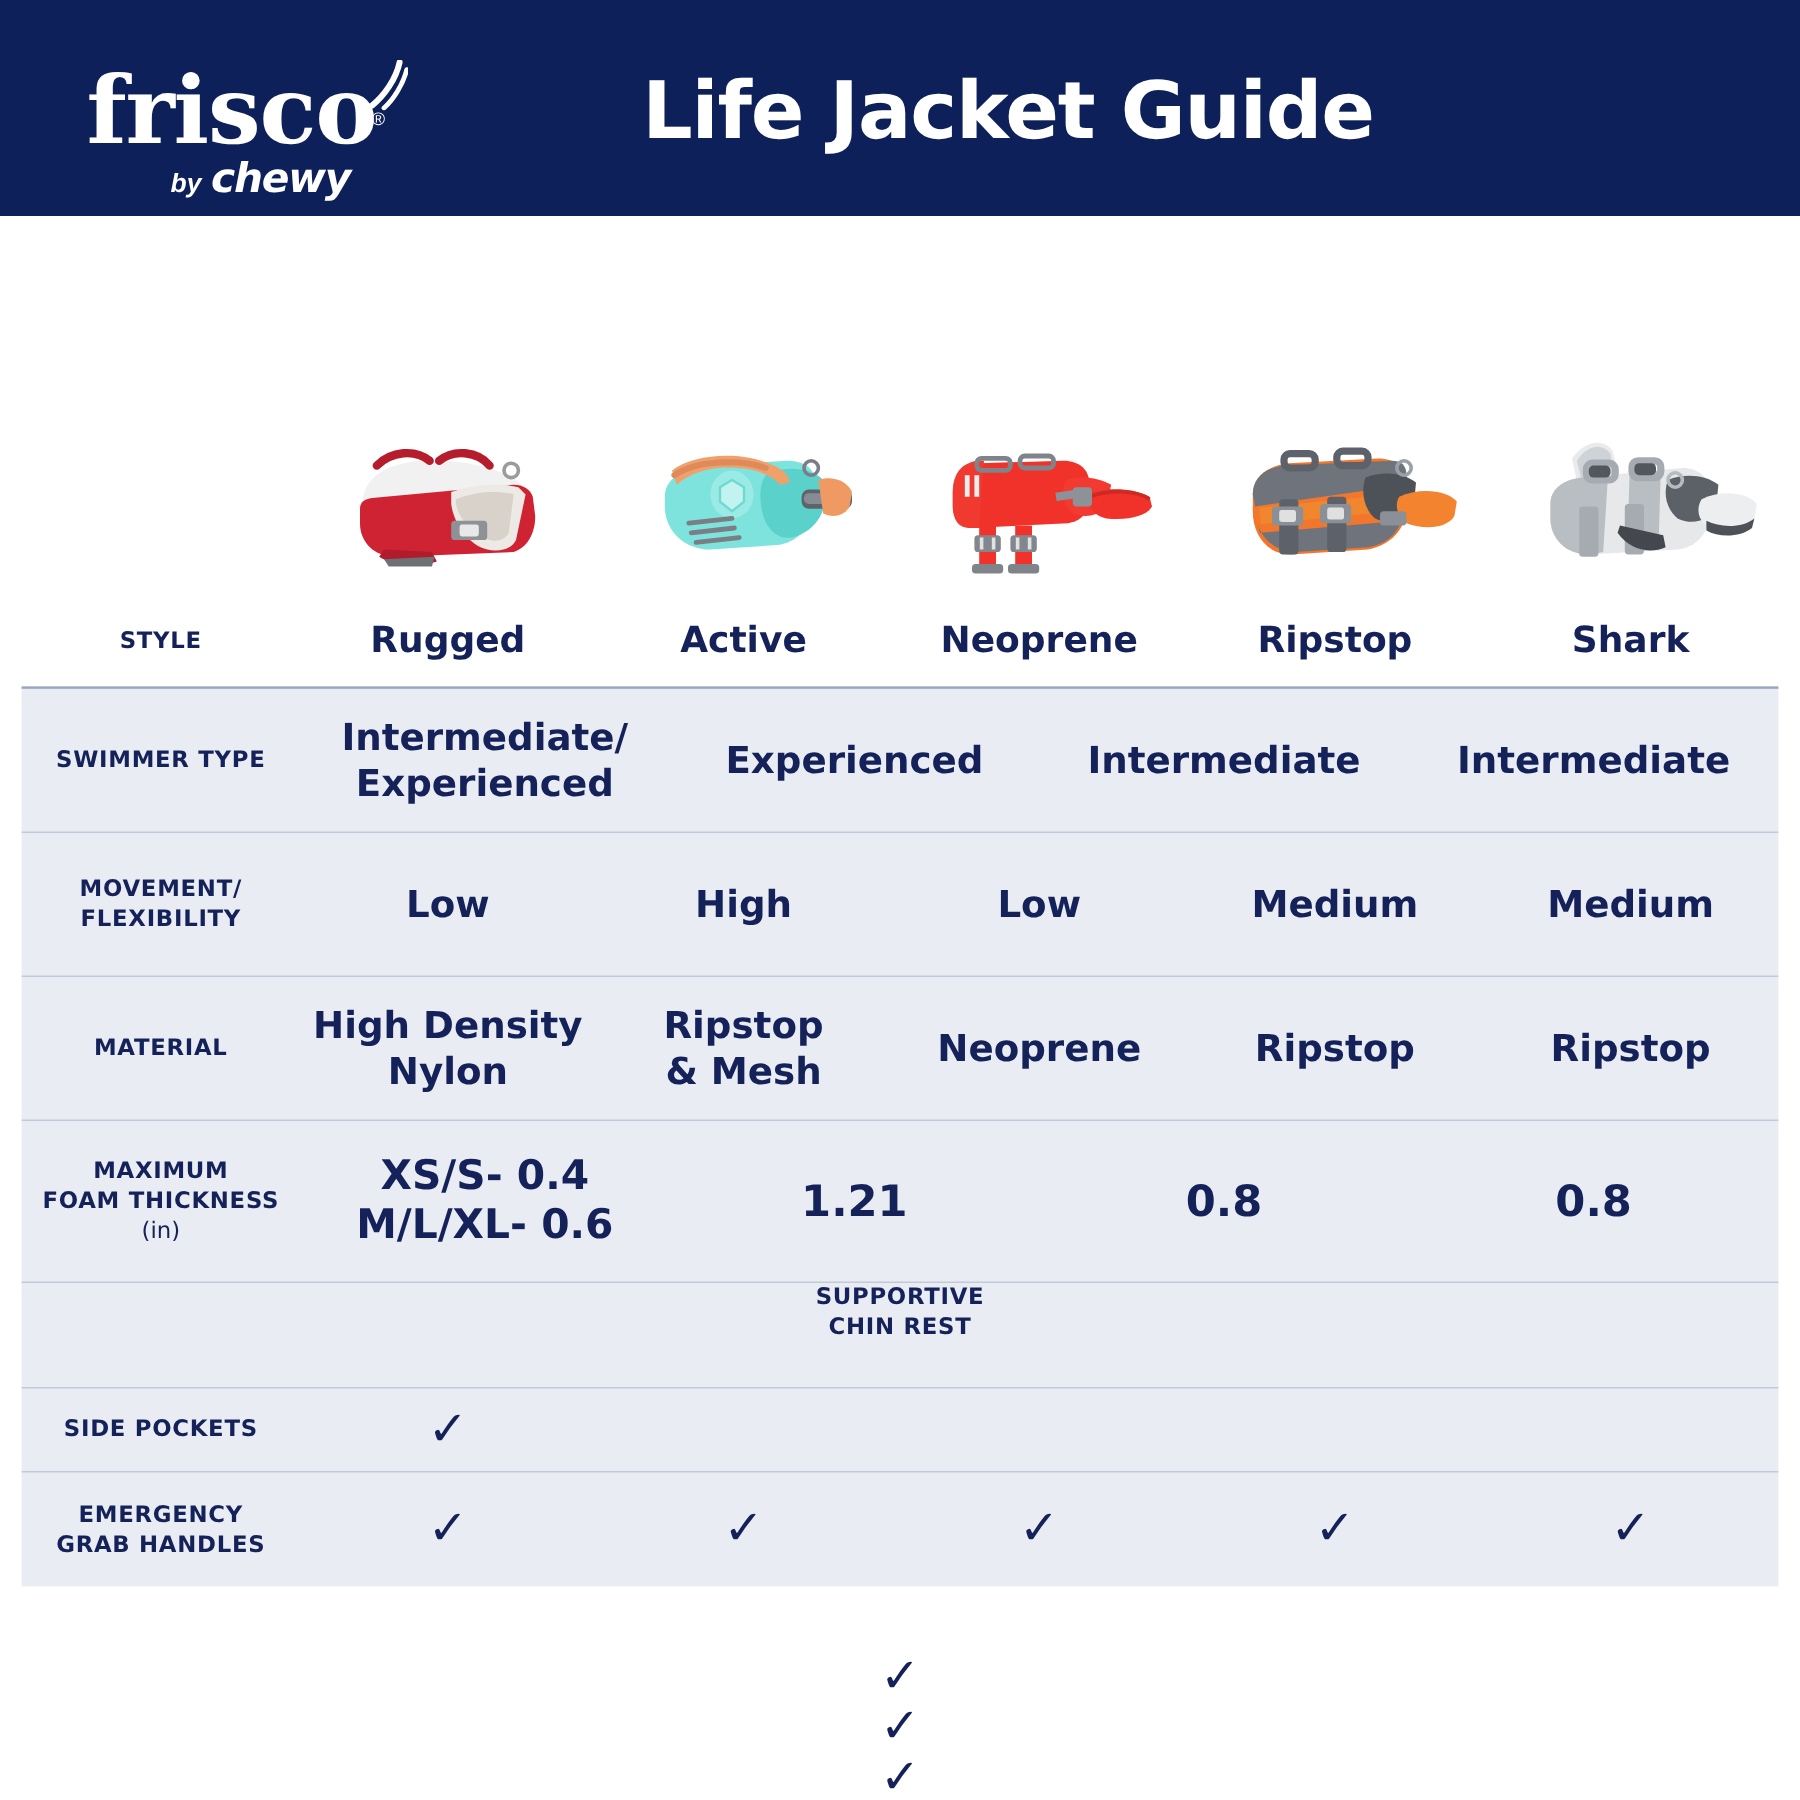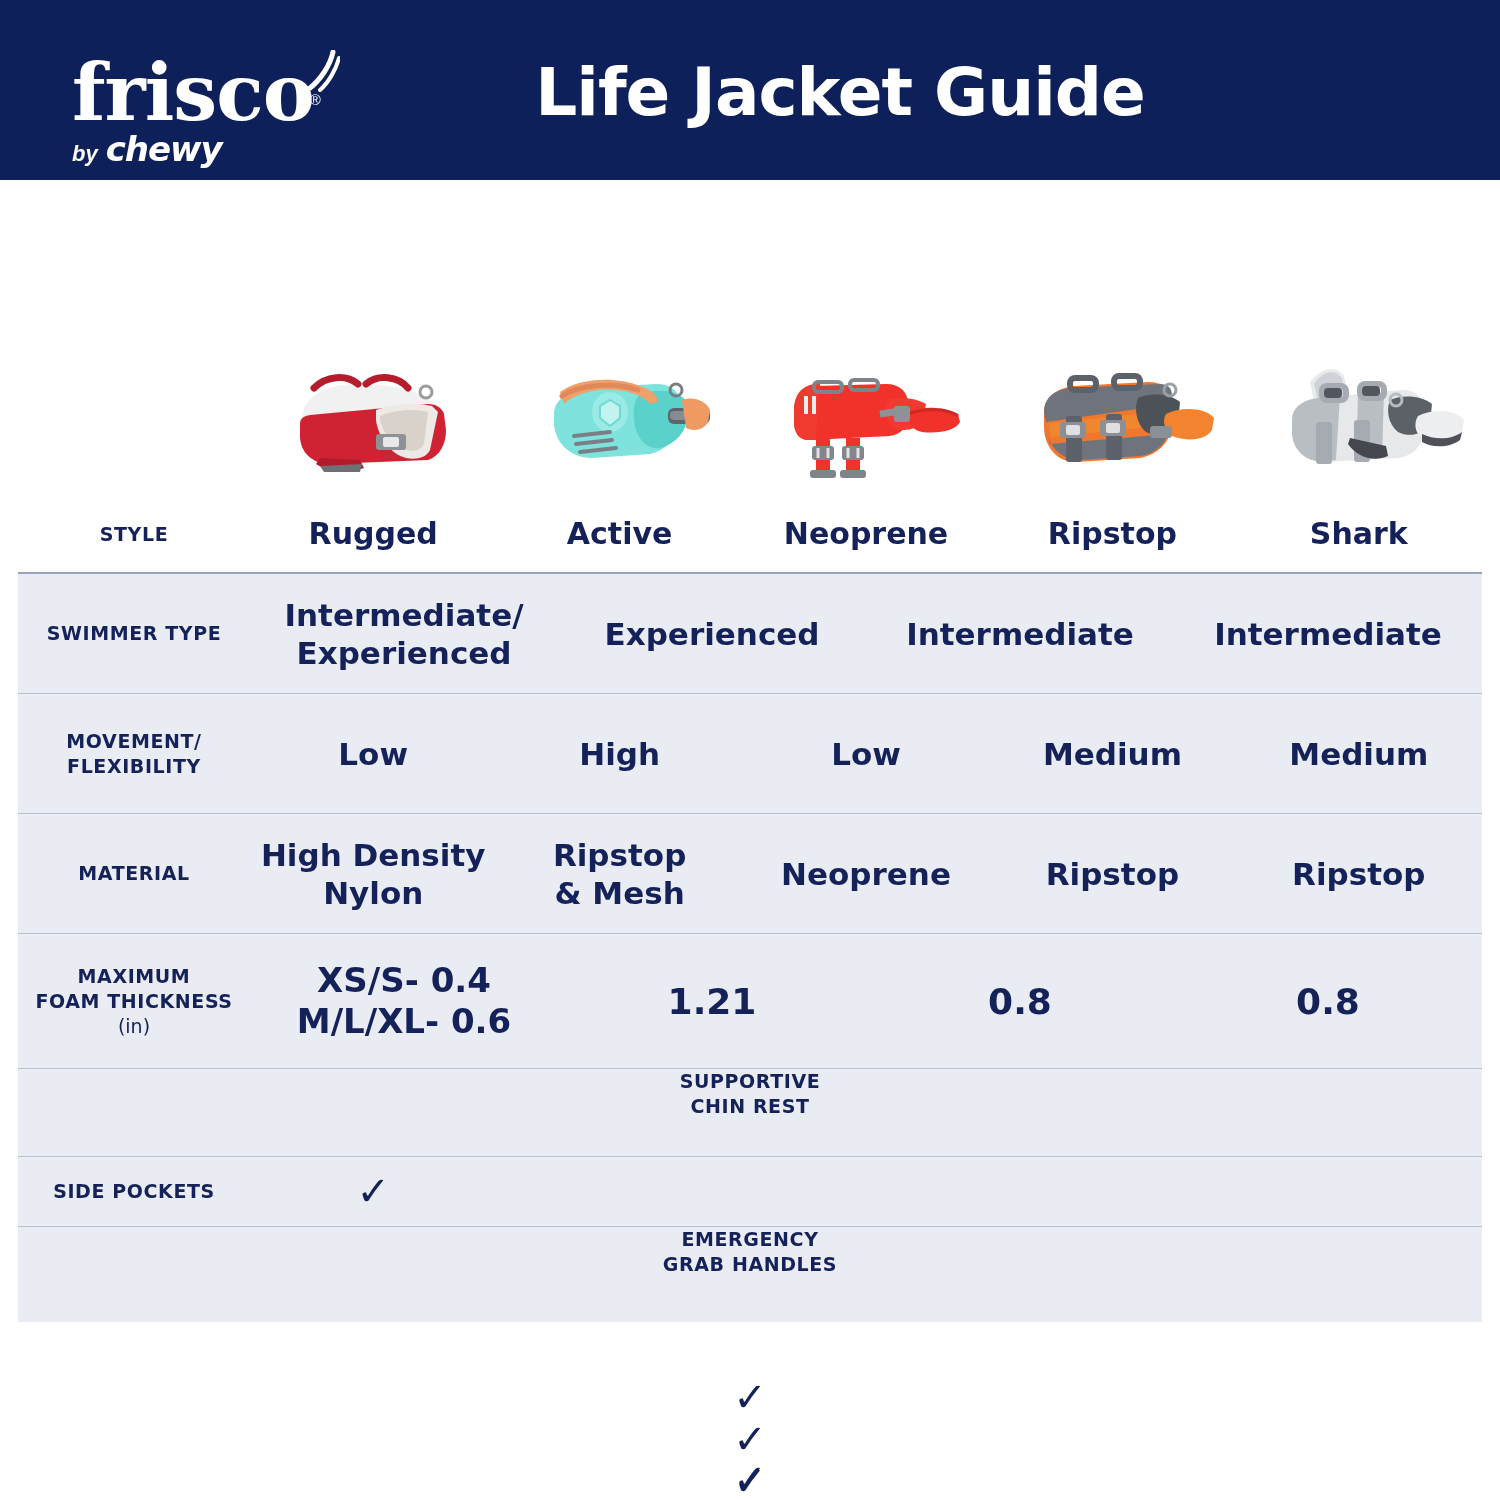--- a/index.html
+++ b/index.html
@@ -52,21 +52,21 @@
   }
   .logo-swoosh {
     position: absolute;
     right: -16px;
     top: 4px;
     width: 34px;
     height: 42px;
     pointer-events: none;
   }
   .logo-sub {
-    text-align: left;
+    text-align: center;
     width: 290px;
     margin-top: -6px;
     font-size: 0;
     white-space: nowrap;
   }
   .logo-by {
     font-family: "Liberation Sans", sans-serif;
     font-style: italic;
     font-weight: bold;
     font-size: 22px;
@@ -172,21 +172,21 @@
     min-height: 60px;
     box-sizing: border-box;
   }
   .trow:last-child { border-bottom: none; }
   .r-swimmer  { height: 120px; }
   .r-movement { height: 120px; }
   .r-material { height: 120px; }
   .r-foam     { height: 135px; }
   .r-chin     { height: 88px; flex-direction: column; }
   .r-pockets  { height: 70px; }
-  .r-handles  { height: 95px; flex-direction: column; }
+  .r-handles  { height: 95px; }
 
   .cell-foam {
     font-size: 36px;
     line-height: 43px;
   }
   .cell-foam-multi {
     font-size: 34px;
     line-height: 41px;
   }
   .check {

